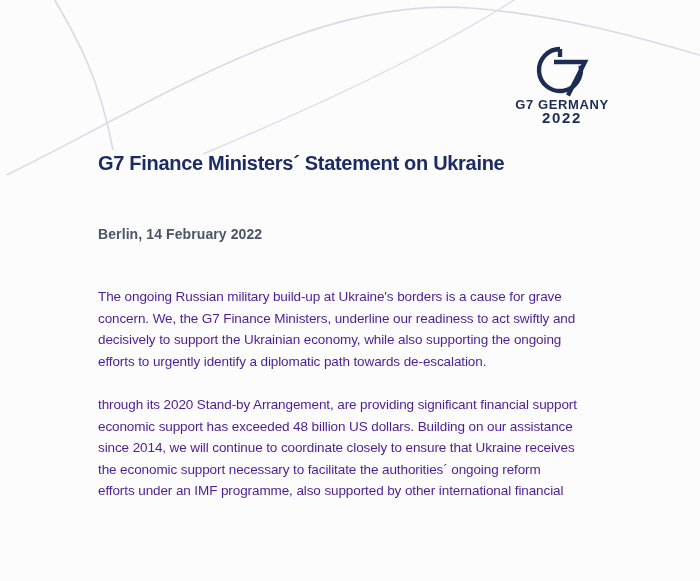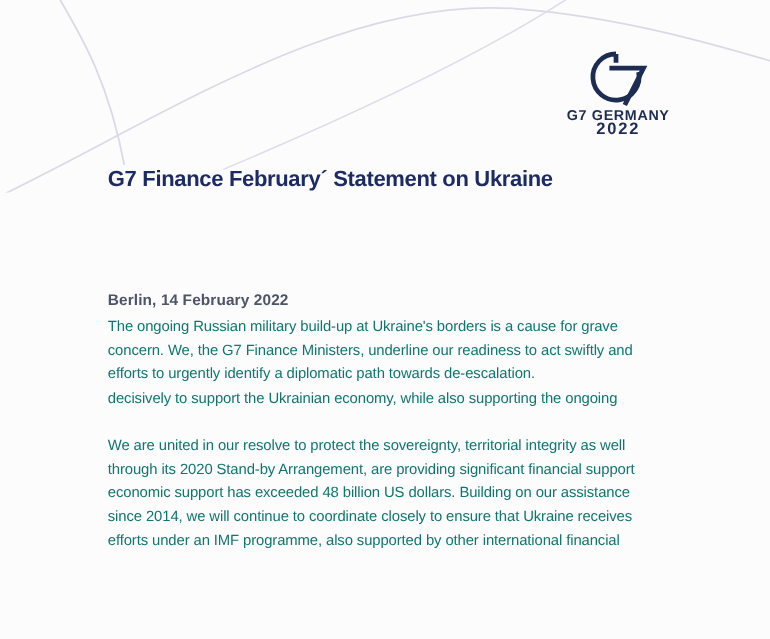--- a/index.html
+++ b/index.html
@@ -63,27 +63,26 @@
   }
   .dateline {
     position: absolute;
     left: 98px;
     top: 226px;
     font-size: 14px;
     font-weight: bold;
     letter-spacing: 0.1px;
     color: #4d5467;
     white-space: nowrap;
-    margin-top: 38px;
   }
   .paragraph {
     position: absolute;
     left: 98px;
     width: 512px;
-    color: #0f766e;
+    color: #4c1d95;
   }
   .para-1 { top: 286px; }
   .para-2 { top: 394px; }
   .pline {
     font-size: 13.5px;
     line-height: 21.5px;
     height: 21.5px;
     letter-spacing: -0.1px;
     white-space: nowrap;
   }
@@ -101,32 +100,32 @@
 
   <div class="logo">
     <svg class="logo-mark" width="56" height="54" viewBox="0 0 56 54" fill="none" xmlns="http://www.w3.org/2000/svg">
       <path d="M 26 6 L 26 14 M 26 6 A 21 21 0 1 0 46.5 22.5" stroke="#1d2c52" stroke-width="4.3" fill="none"></path>
       <path d="M 20 19 L 51 19 L 34 52.5" stroke="#1d2c52" stroke-width="4.3" fill="none" stroke-linejoin="miter"></path>
     </svg>
     <div class="logo-line1">G7 GERMANY</div>
     <div class="logo-line2">2022</div>
   </div>
 
-  <div class="title">G7 Finance February´ Statement on Ukraine</div>
+  <div class="title">G7 Finance Ministers´ Statement on Ukraine</div>
 
   <div class="dateline">Berlin, 14 February 2022</div>
 
   <div class="paragraph para-1">
     <div class="pline">The ongoing Russian military build-up at Ukraine's borders is a cause for grave</div>
     <div class="pline">concern. We, the G7 Finance Ministers, underline our readiness to act swiftly and</div>
+    <div class="pline">decisively to support the Ukrainian economy, while also supporting the ongoing</div>
     <div class="pline">efforts to urgently identify a diplomatic path towards de-escalation.</div>
-    <div class="pline">decisively to support the Ukrainian economy, while also supporting the ongoing</div>
   </div>
 
   <div class="paragraph para-2">
-    <div class="pline">We are united in our resolve to protect the sovereignty, territorial integrity as well</div>
     <div class="pline">through its 2020 Stand-by Arrangement, are providing significant financial support</div>
     <div class="pline">economic support has exceeded 48 billion US dollars. Building on our assistance</div>
     <div class="pline">since 2014, we will continue to coordinate closely to ensure that Ukraine receives</div>
+    <div class="pline">the economic support necessary to facilitate the authorities´ ongoing reform</div>
     <div class="pline">efforts under an IMF programme, also supported by other international financial</div>
   </div>
 
 </div>
 
 </body></html>

